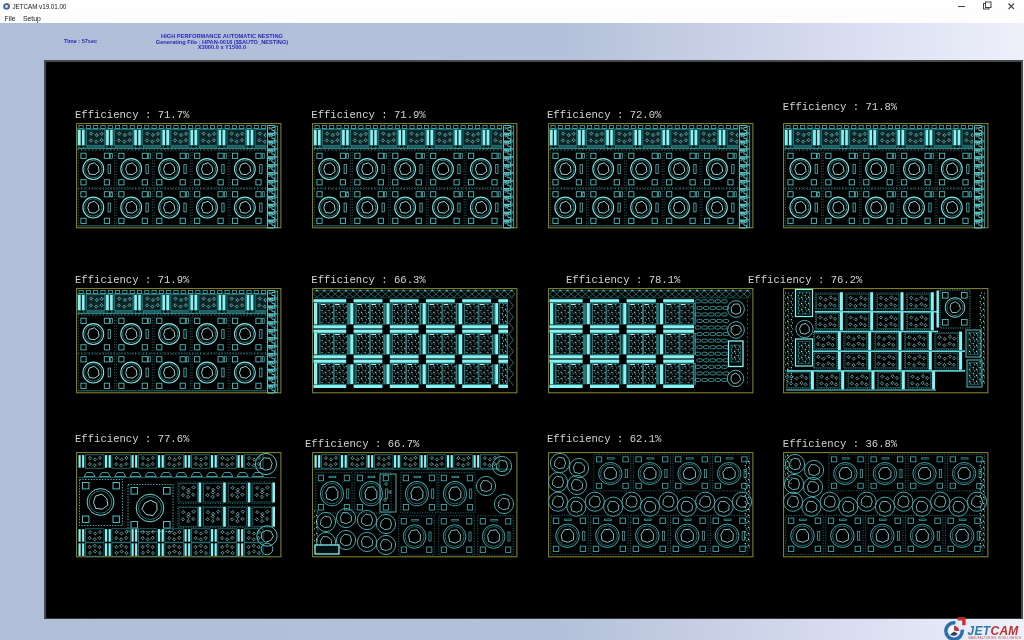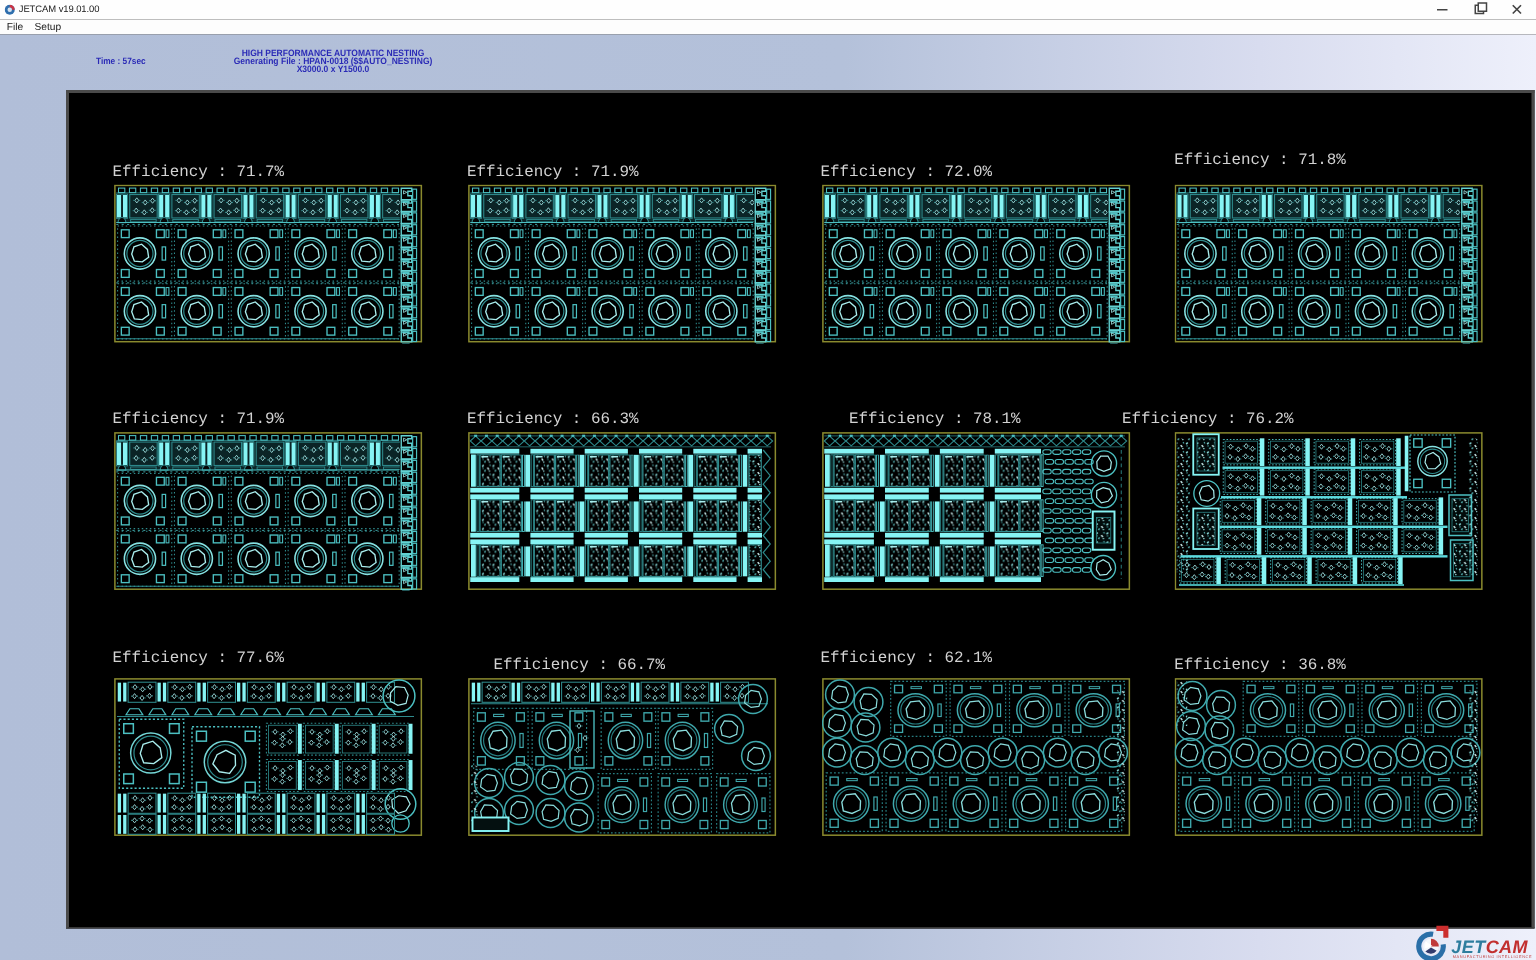--- a/index.html
+++ b/index.html
@@ -876,21 +876,21 @@
     <g transform="translate(108.5,104.5) scale(1,-1)">
       <use href="#unitE"></use>
     </g>
     <g transform="translate(135.0,104.5) scale(1,-1)">
       <use href="#unitE"></use>
     </g>
     <g transform="translate(161.5,104.5) scale(1,-1)">
       <use href="#unitE"></use>
     </g>
   </svg>
-<div class="lab" style="left:329px;top:439.40000000000003px">Efficiency : 66.7%</div>
+<div class="lab" style="left:305px;top:439.40000000000003px">Efficiency : 66.7%</div>
 <svg class="tile" style="left:311.9px;top:452.3px" width="206" height="106" viewBox="0 0 206 106">
     <rect x="0.6" y="0.6" width="204.3" height="104.2" fill="none" stroke="#8a8a2e" stroke-width="1"></rect>
     <use href="#unitE" x="2.5" y="2.5"></use>
     <use href="#unitE" x="29.0" y="2.5"></use>
     <use href="#unitE" x="55.5" y="2.5"></use>
     <use href="#unitE" x="82.0" y="2.5"></use>
     <use href="#unitE" x="108.5" y="2.5"></use>
     <use href="#unitE" x="135.0" y="2.5"></use>
     <use href="#unitE" x="161.5" y="2.5"></use>
     <line x1="2" y1="17.2" x2="200" y2="17.2" stroke="#2e8a8c" stroke-width="0.7"></line>

